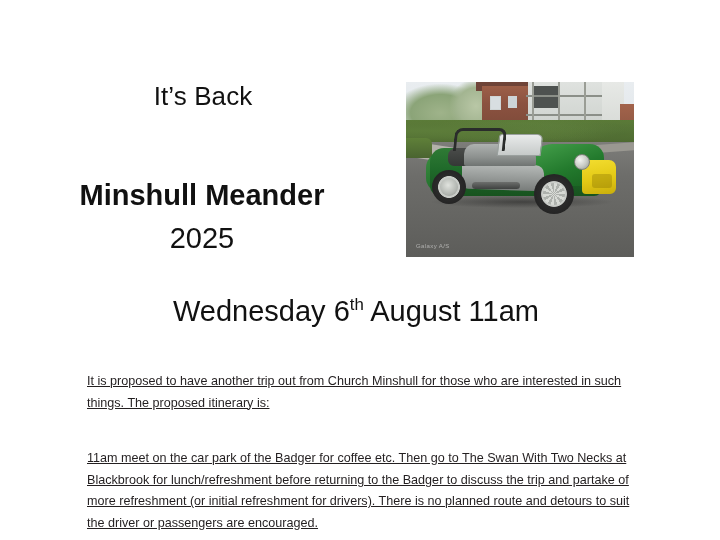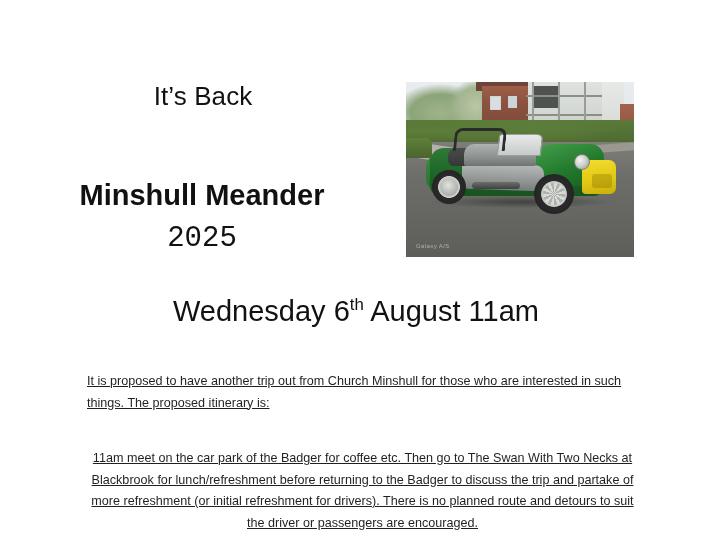--- a/index.html
+++ b/index.html
@@ -54,21 +54,20 @@
   }
 
   .hd-year {
     font-size: 29px;
     font-weight: 400;
     line-height: 1.22;
     color: #111111;
     margin: 0;
     padding-top: 9px;
     padding-left: 4px;
-    font-family: Liberation Mono, monospace;
   }
 
   .hd-date {
     position: absolute;
     left: 0;
     top: 295px;
     width: 712px;
     text-align: center;
     font-size: 29px;
     font-weight: 400;
@@ -92,21 +91,21 @@
 
   .para {
     font-size: 12.6px;
     line-height: 21.5px;
     color: #231f20;
     margin: 0;
     text-align: left;
     text-decoration: underline;
   }
 
-  .para-2 { margin-top: 34px; text-align: center; }
+  .para-2 { margin-top: 34px; }
 
   
   .photo {
     position: absolute;
     left: 406px;
     top: 82px;
     width: 228px;
     height: 175px;
     overflow: hidden;
     background: #6d6d6a;

